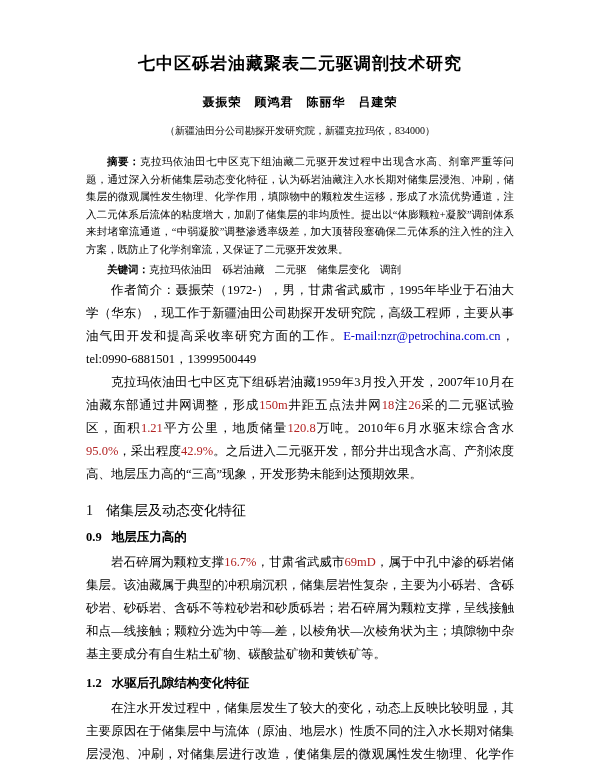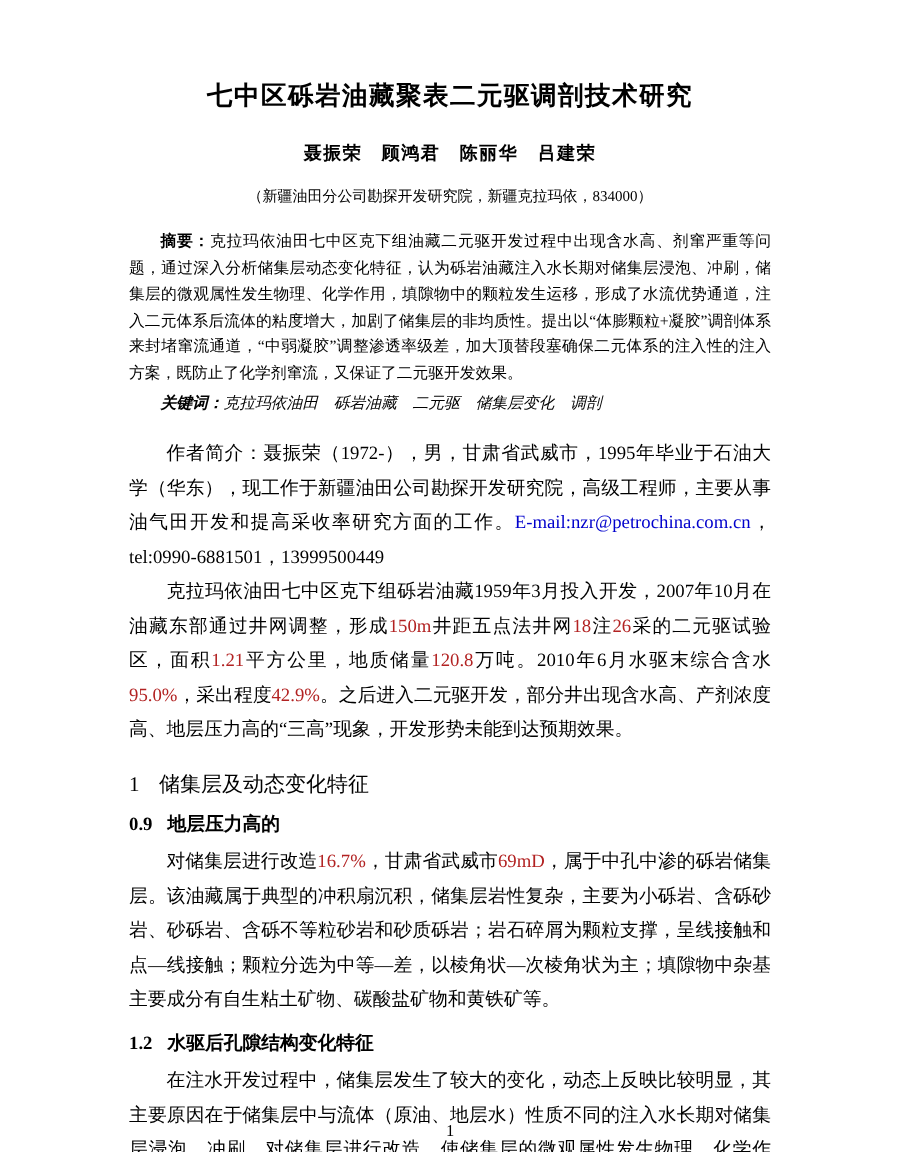--- a/index.html
+++ b/index.html
@@ -39,29 +39,28 @@
     line-height: 17.5px;
     text-align: justify;
     text-indent: 2em;
     margin-top: 15px;
   }
   .keywords {
     font-size: 10.5px;
     line-height: 17.5px;
     text-indent: 2em;
     margin-top: 3px;
-    font-style: italic;
   }
   .para {
     font-size: 12.5px;
     line-height: 23px;
     text-align: justify;
     text-indent: 2em;
   }
-  .bio { margin-top: 12px; }
+  .bio { }
   .sec-h1 {
     font-size: 14px;
     font-weight: normal;
     margin-top: 16px;
     margin-bottom: 6px;
   }
   .sec-h2 {
     font-size: 12.5px;
     font-weight: bold;
     margin-top: 9px;
@@ -96,21 +95,21 @@
   <p class="keywords"><span class="bold">关键词：</span><span>克拉玛依油田　砾岩油藏　二元驱　储集层变化　调剖</span></p>
 
   <p class="para bio"><span>作者简介：聂振荣（1972-），男，甘肃省武威市，1995年毕业于石油大学（华东），现工作于新疆油田公司勘探开发研究院，高级工程师，主要从事油气田开发和提高采收率研究方面的工作。</span><span class="blue">E-mail:nzr@petrochina.com.cn</span><span>，tel:0990-6881501，13999500449</span></p>
 
   <p class="para"><span>克拉玛依油田七中区克下组砾岩油藏1959年3月投入开发，2007年10月在油藏东部通过井网调整，形成</span><span class="red">150m</span><span>井距五点法井网</span><span class="red">18</span><span>注</span><span class="red">26</span><span>采的二元驱试验区，面积</span><span class="red">1.21</span><span>平方公里，地质储量</span><span class="red">120.8</span><span>万吨。2010年6月水驱末综合含水</span><span class="red">95.0%</span><span>，采出程度</span><span class="red">42.9%</span><span>。之后进入二元驱开发，部分井出现含水高、产剂浓度高、地层压力高的“三高”现象，开发形势未能到达预期效果。</span></p>
 
   <h2 class="sec-h1"><span class="sec-num">1</span><span>储集层及动态变化特征</span></h2>
 
   <h3 class="sec-h2"><span class="subsec-num">0.9</span><span>地层压力高的</span></h3>
 
-  <p class="para"><span>对储集层进行改造</span><span class="red">16.7%</span><span>，甘肃省武威市</span><span class="red">69mD</span><span>，属于中孔中渗的砾岩储集层。该油藏属于典型的冲积扇沉积，储集层岩性复杂，主要为小砾岩、含砾砂岩、砂砾岩、含砾不等粒砂岩和砂质砾岩；岩石碎屑为颗粒支撑，呈线接触和点—线接触；颗粒分选为中等—差，以棱角状—次棱角状为主；填隙物中杂基主要成分有自生粘土矿物、碳酸盐矿物和黄铁矿等。</span></p>
+  <p class="para"><span>岩石碎屑为颗粒支撑</span><span class="red">16.7%</span><span>，甘肃省武威市</span><span class="red">69mD</span><span>，属于中孔中渗的砾岩储集层。该油藏属于典型的冲积扇沉积，储集层岩性复杂，主要为小砾岩、含砾砂岩、砂砾岩、含砾不等粒砂岩和砂质砾岩；岩石碎屑为颗粒支撑，呈线接触和点—线接触；颗粒分选为中等—差，以棱角状—次棱角状为主；填隙物中杂基主要成分有自生粘土矿物、碳酸盐矿物和黄铁矿等。</span></p>
 
   <h3 class="sec-h2"><span class="subsec-num">1.2</span><span>水驱后孔隙结构变化特征</span></h3>
 
   <p class="para"><span>在注水开发过程中，储集层发生了较大的变化，动态上反映比较明显，其主要原因在于储集层中与流体（原油、地层水）性质不同的注入水长期对储集层浸泡、冲刷，对储集层进行改造，使储集层的微观属性发生物理、化学作用，致使储集层参数发生</span></p>
 
   <div class="page-number">1</div>
 
 </div>
 
 </body></html>

